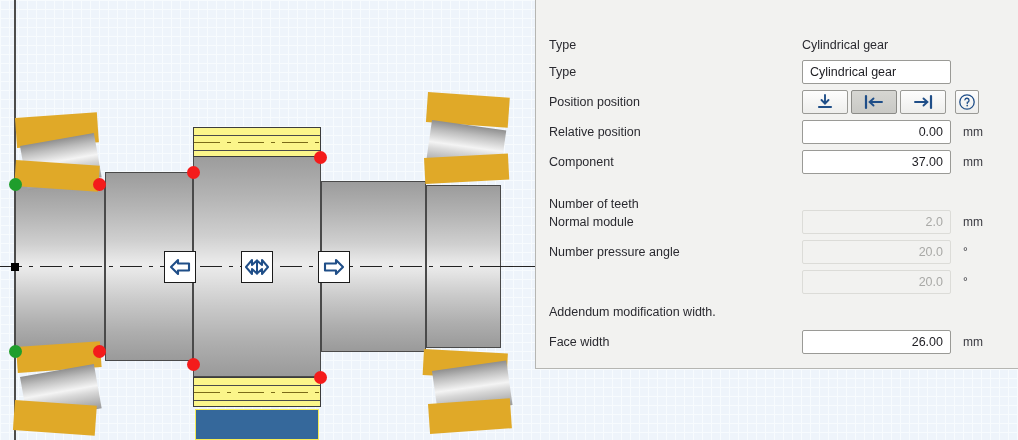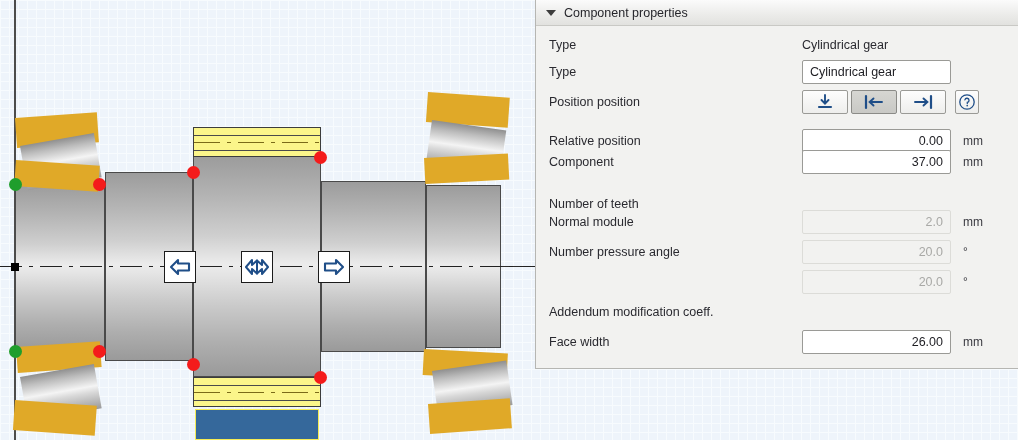--- a/index.html
+++ b/index.html
@@ -192,24 +192,20 @@
   </div>
   <div class="arrow-btn" style="left:318px;top:251px;">
     <svg width="22" height="18" viewBox="0 0 22 18">
       <path d="M13 2 L20 9 L13 16 L13 12.5 L2 12.5 L2 5.5 L13 5.5 Z" fill="#fff" stroke="#1f4e88" stroke-width="2.1" stroke-linejoin="round"></path>
     </svg>
   </div>
 </div>
 
 <div id="props-panel">
 
-  <div id="panel-header">
-    <span class="tri"></span>
-    <span class="htxt">Component properties</span>
-  </div>
 
   <div class="prop-row" style="top:30px;">
     <span class="prop-label">Type</span>
     <span class="prop-static">Cylindrical gear</span>
   </div>
 
   <div class="prop-row" style="top:57px;">
     <span class="prop-label">Type</span>
     <input class="prop-input" value="Cylindrical gear" style="">
   </div>
@@ -236,21 +232,21 @@
     </div>
     <div class="helpbtn" style="left:419px;">
       <svg width="18" height="18" viewBox="0 0 18 18">
         <circle cx="9" cy="9" r="7.2" fill="none" stroke="#1f4e88" stroke-width="1.3"></circle>
         <path d="M6.9 6.8 a2.1 2.1 0 1 1 2.4 2.6 v1.1" fill="none" stroke="#1f4e88" stroke-width="1.3" stroke-linecap="round"></path>
         <circle cx="9.2" cy="12.6" r="0.85" fill="#1f4e88"></circle>
       </svg>
     </div>
   </div>
 
-  <div class="prop-row" style="top:126px;">
+  <div class="prop-row" style="top:117px;">
     <span class="prop-label">Relative position</span>
     <input class="prop-input num" value="0.00" style="">
     <span class="prop-unit">mm</span>
   </div>
 
   <div class="prop-row" style="top:147px;">
     <span class="prop-label">Component</span>
     <input class="prop-input num" value="37.00" style="">
     <span class="prop-unit">mm</span>
   </div>
@@ -271,21 +267,21 @@
     <input class="prop-input num ro" readonly="" value="20.0" style="">
     <span class="prop-unit">°</span>
   </div>
 
   <div class="prop-row" style="top:267px;">
     <input class="prop-input num ro" readonly="" value="20.0" style="">
     <span class="prop-unit">°</span>
   </div>
 
   <div class="prop-row" style="top:297px;">
-    <span class="prop-label">Addendum modification coeff.</span>
+    <span class="prop-label">Addendum modification width.</span>
     <span class="prop-unit"></span>
   </div>
 
   <div class="prop-row" style="top:327px;">
     <span class="prop-label">Face width</span>
     <input class="prop-input num" value="26.00" style="">
     <span class="prop-unit">mm</span>
   </div>
 </div>
 

